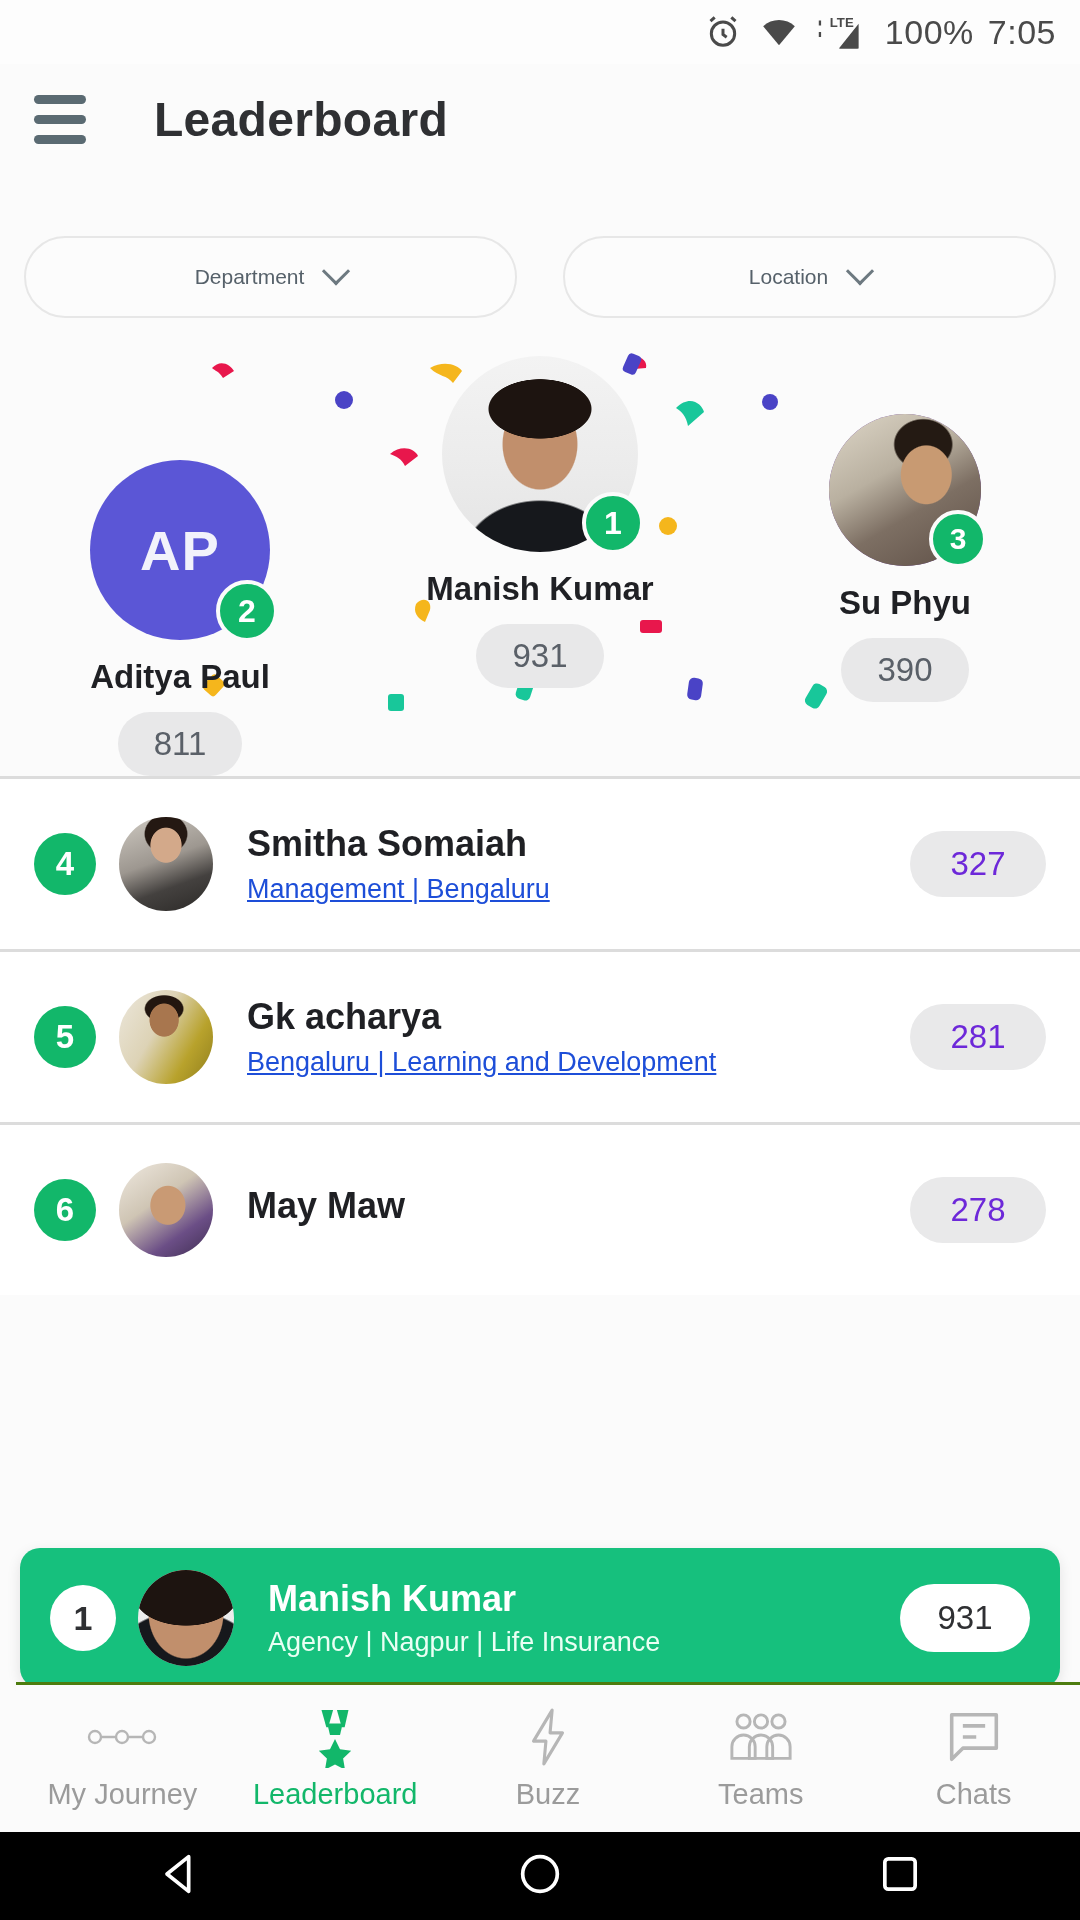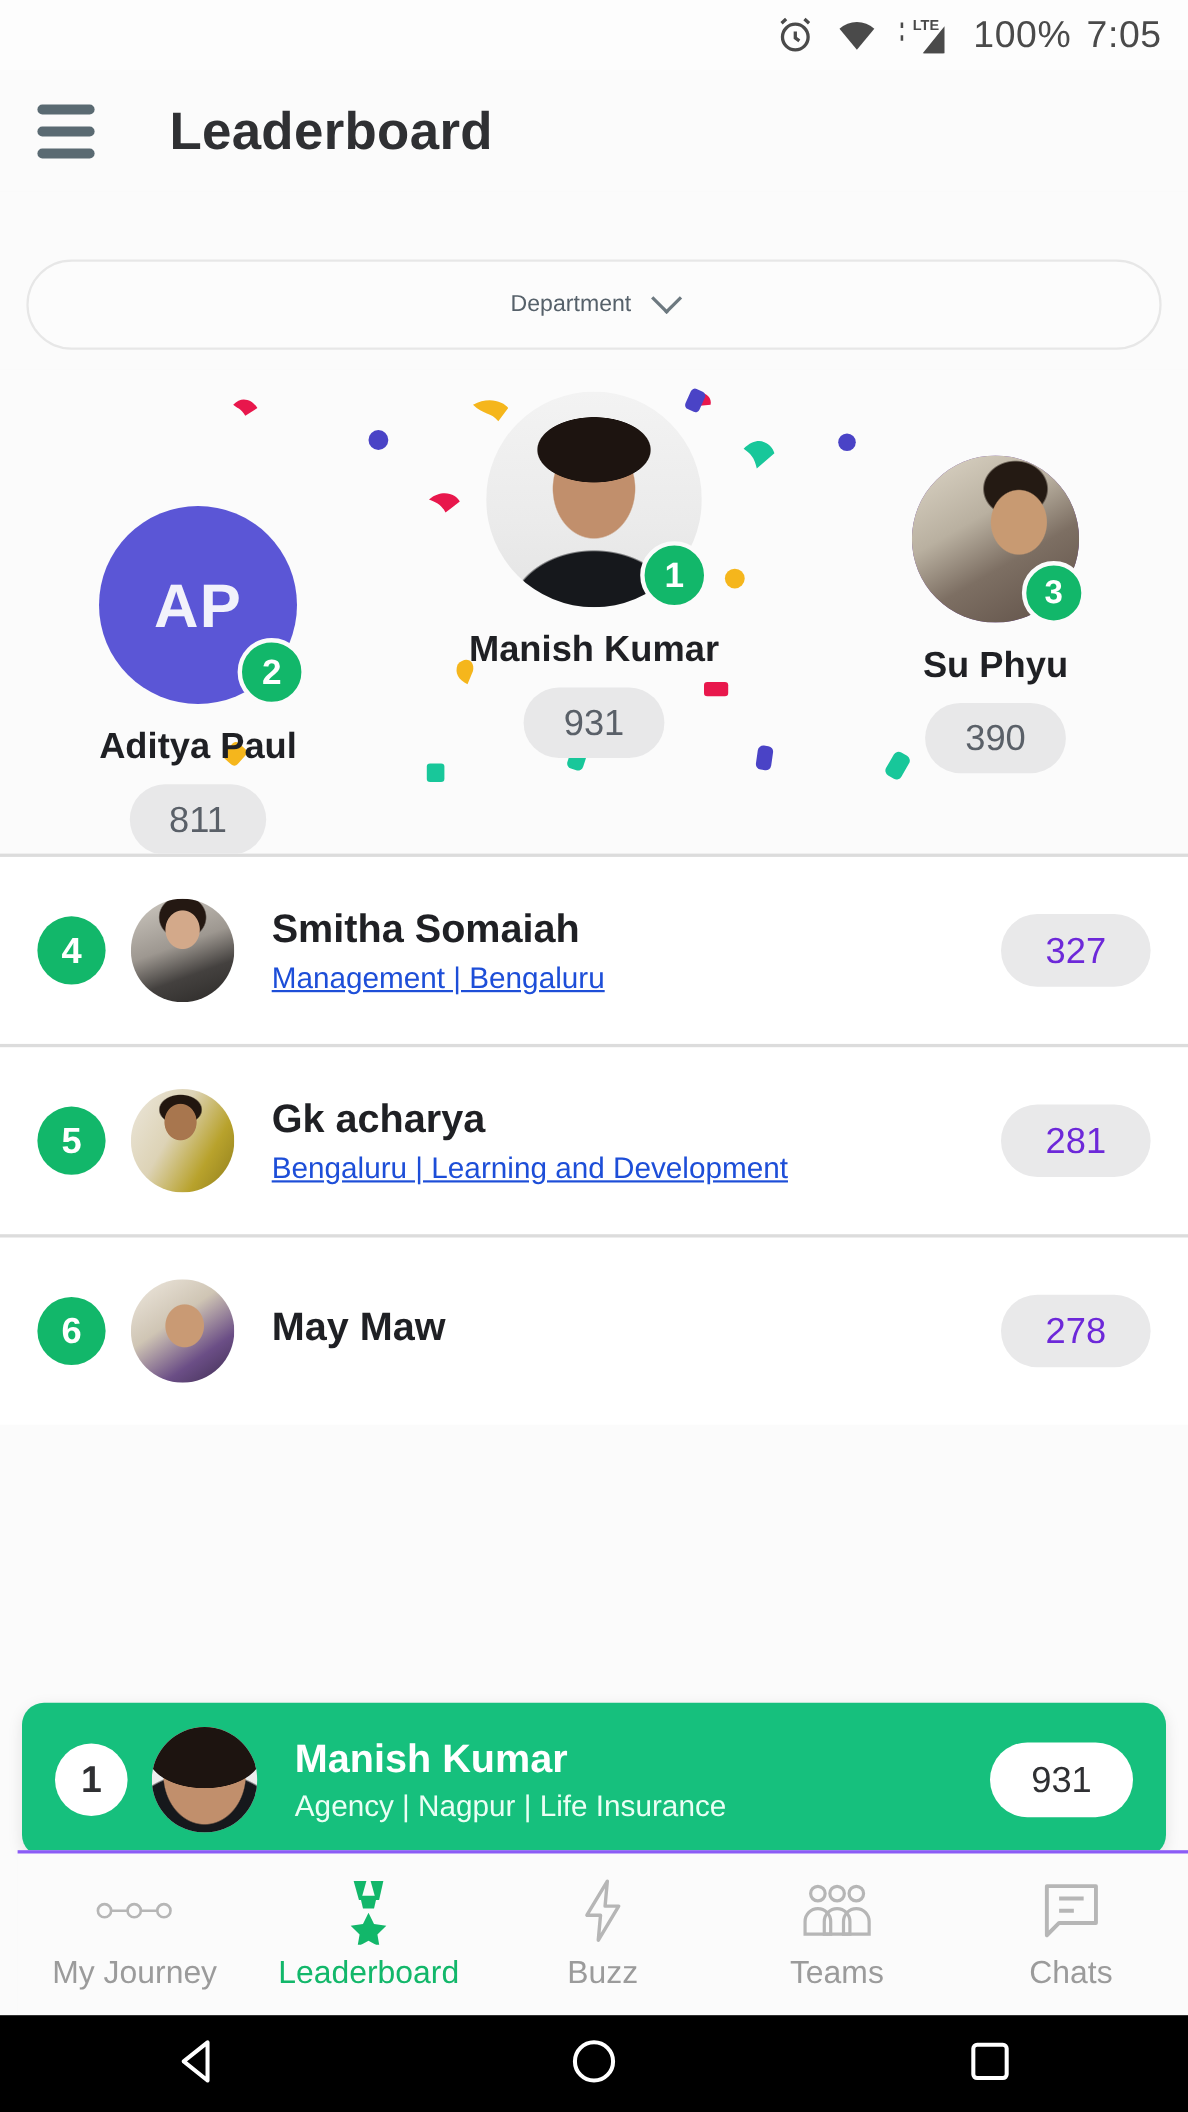--- a/index.html
+++ b/index.html
@@ -130,21 +130,21 @@
   .selfcard .sav { width: 96px; height: 96px; border-radius: 50%; overflow: hidden; margin-left: 22px; flex: 0 0 96px; background:#fff; }
   .selfcard .sinfo { margin-left: 34px; flex: 1; }
   .selfcard .sname { font-size: 36px; font-weight: bold; color: #ffffff; }
   .selfcard .smeta { font-size: 27px; color: #eafff4; margin-top: 7px; }
   .selfcard .sscore { background: #ffffff; color: #2f3033; border-radius: 34px;
                       font-size: 33px; padding: 15px 32px; min-width: 130px; text-align: center; }
 
   
   .bottomnav {
     position: absolute; left: 16px; right: 0; bottom: 88px; height: 150px;
-    background: #fbfbfb; border-top: 3px solid #8b5cf6;
+    background: #fbfbfb; border-top: 3px solid #4d7c0f;
     display: flex; align-items: center;
   }
   .nav { flex: 1; display: flex; flex-direction: column; align-items: center; gap: 10px; cursor: pointer; }
   .nav .nlabel { font-size: 29px; color: #9b9b9b; }
   .nav.active .nlabel { color: #12b76a; }
   .navicon { height: 62px; display: flex; align-items: center; justify-content: center; }
 
   
   .sysbar { position: absolute; left: 0; right: 0; bottom: 0; height: 88px; background: #000;
             display: flex; align-items: center; justify-content: space-around; }
@@ -186,20 +186,24 @@
       <span></span>
         <span></span>
         <span></span>
     </div>
     <div class="title">Leaderboard</div>
   </div>
 
   <div class="filters">
     <div class="chip">
       <span class="lbl">Department</span>
+      <span class="chev"></span>
+    </div>
+    <div class="chip">
+      <span class="lbl">Location</span>
       <span class="chev"></span>
     </div>
   </div>
 
   <div class="podium">
 
     <svg class="confetti" style="left:0;top:0;width:1080px;height:440px">
       <path d="M212 32 c8,-9 18,-4 22,3 l-11,7 c-4,-7 -8,-7 -11,-10 z" fill="#e8174c"></path>
       <circle cx="344" cy="64" r="9" fill="#4a43c6"></circle>
       <path d="M628 23 c10,-6 20,1 18,9 l-12,1 c1,-6 -2,-8 -6,-10z" fill="#e8174c"></path>

